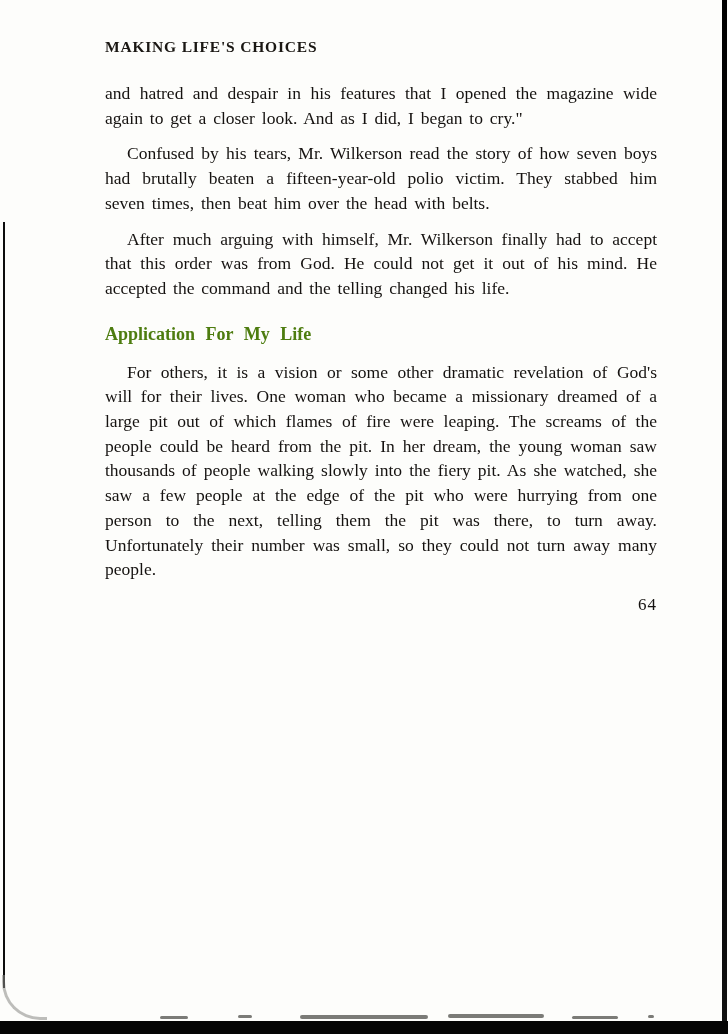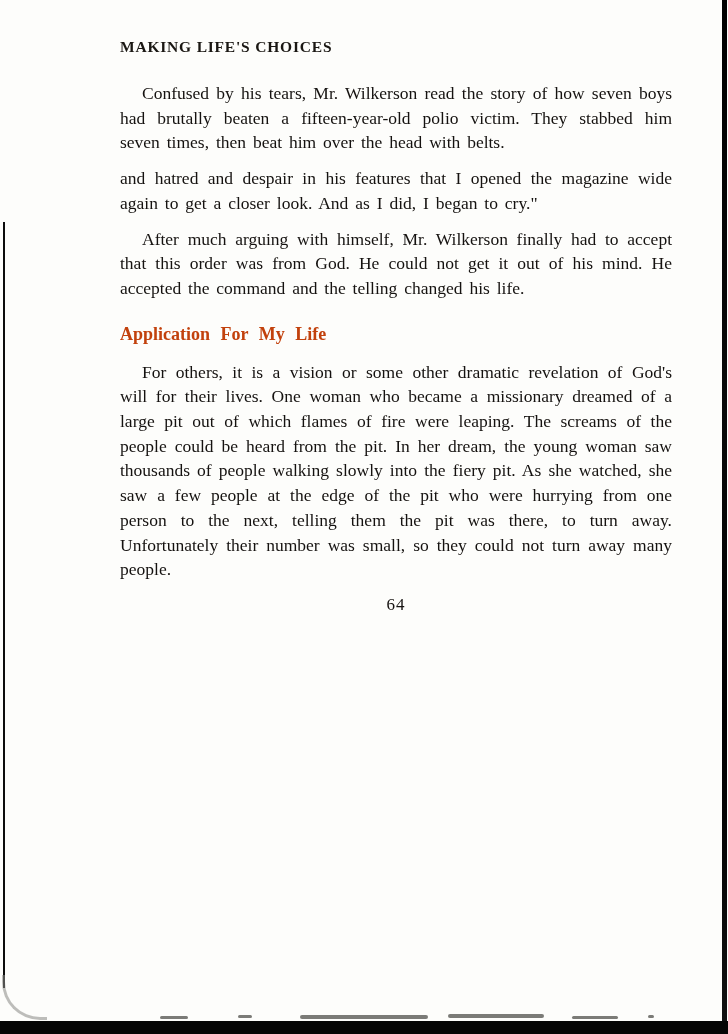--- a/index.html
+++ b/index.html
@@ -14,21 +14,21 @@
     position: relative;
     width: 728px;
     height: 1034px;
     background: #fdfdfb;
     font-family: "Liberation Serif", serif;
     color: #151210;
     box-sizing: border-box;
   }
   .text-block {
     position: absolute;
-    left: 120px;
+    left: 105px;
     top: 38px;
     width: 552px;
   }
   .running-header {
     font-size: 15.5px;
     font-weight: 700;
     letter-spacing: 0.8px;
     margin: 0 0 25px 0;
     color: #1a1713;
   }
@@ -41,24 +41,24 @@
     margin: 0 0 11px 0;
   }
   .para.no-indent {
     text-indent: 0;
   }
   .section-heading {
     font-size: 18px;
     font-weight: 700;
     word-spacing: 6px;
     margin: 23px 0 15px 0;
-    color: #c2410c;
+    color: #4d7c0f;
   }
   .page-number {
-    text-align: center;
+    text-align: right;
     font-size: 17px;
     margin-top: 13px;
     letter-spacing: 1px;
   }
   
   .edge-right {
     position: absolute;
     top: 0;
     right: 1px;
     bottom: 13px;
@@ -106,23 +106,23 @@
   .smudge-6 { left: 648px; bottom: 16px; width: 6px; height: 3px; }
 </style>
 </head>
 <body>
 
 <div class="scan-page">
 
   <div class="text-block">
     <div class="running-header">MAKING LIFE'S CHOICES</div>
 
+    <p class="para no-indent">and hatred and despair in his features that I opened the magazine wide again to get a closer look. And as I did, I began to cry."</p>
+
     <p class="para">Confused by his tears, Mr. Wilkerson read the story of how seven boys had brutally beaten a fifteen-year-old polio victim. They stabbed him seven times, then beat him over the head with belts.</p>
-
-    <p class="para no-indent">and hatred and despair in his features that I opened the magazine wide again to get a closer look. And as I did, I began to cry."</p>
 
 
     <p class="para">After much arguing with himself, Mr. Wilkerson finally had to accept that this order was from God. He could not get it out of his mind. He accepted the command and the telling changed his life.</p>
 
     <h2 class="section-heading">Application For My Life</h2>
 
 
     <p class="para">For others, it is a vision or some other dramatic revelation of God's will for their lives. One woman who became a missionary dreamed of a large pit out of which flames of fire were leaping. The screams of the people could be heard from the pit. In her dream, the young woman saw thousands of people walking slowly into the fiery pit. As she watched, she saw a few people at the edge of the pit who were hurrying from one person to the next, telling them the pit was there, to turn away. Unfortunately their number was small, so they could not turn away many people.</p>
 
     <div class="page-number">64</div>

